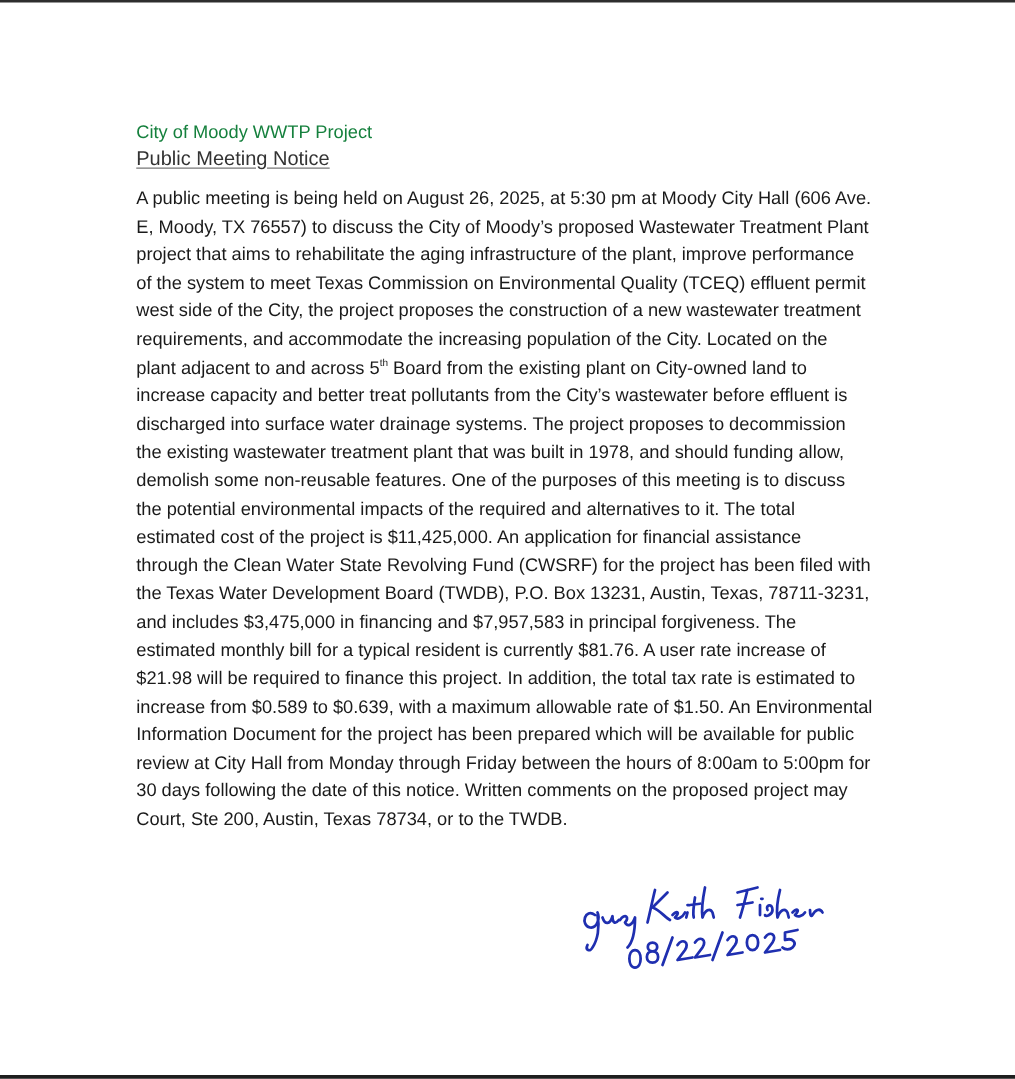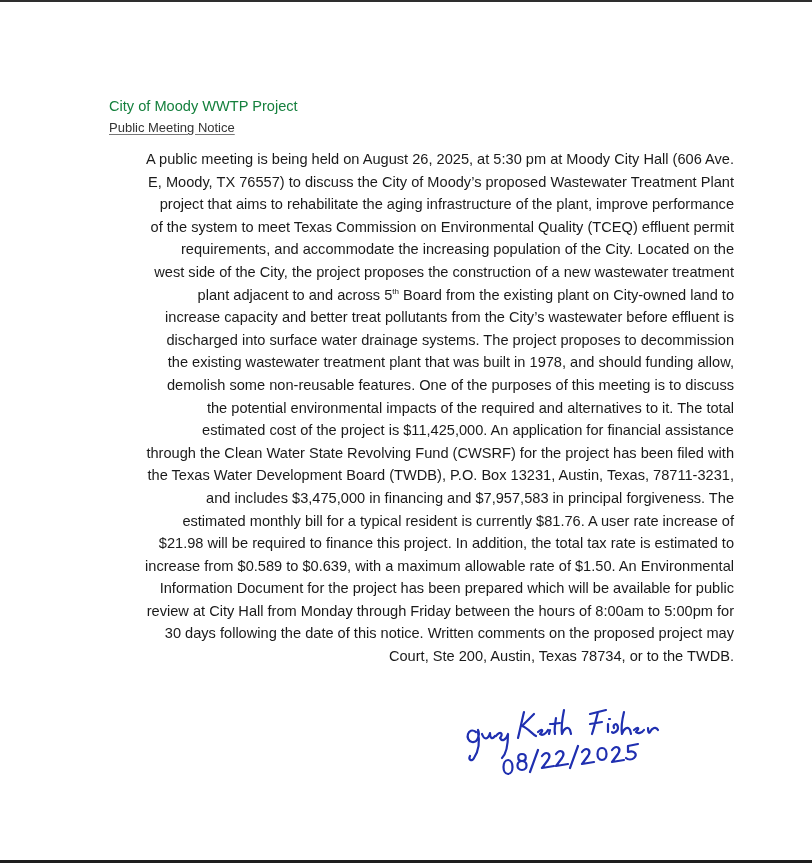--- a/index.html
+++ b/index.html
@@ -34,39 +34,38 @@
       width: 625px;
     }
     .title {
       font-size: 14.6px;
       line-height: 22px;
       margin: 0;
       color: #15803d;
       white-space: nowrap;
     }
     .subtitle {
-      font-size: 13px;
+      font-size: 16px;
       line-height: 22px;
       margin: 0;
       color: #333;
       text-decoration: underline;
       text-decoration-color: #777;
       text-underline-offset: 2px;
       white-space: nowrap;
     }
     .body-text {
       margin: 9px 0 0 0;
       font-size: 14.6px;
       line-height: 22.6px;
       color: #1a1a1a;
     }
     .body-text .line {
       display: block;
       white-space: nowrap;
-      text-align: right;
     }
     sup {
       font-size: 8px;
       line-height: 0;
       vertical-align: 6px;
     }
     .signature {
       position: absolute;
       left: 462px;
       top: 700px;
@@ -83,22 +82,22 @@
 <div class="top-border"></div>
 
 <div class="page">
   <p class="title">City of Moody WWTP Project</p>
   <p class="subtitle">Public Meeting Notice</p>
   <div class="body-text">
     <span class="line">A public meeting is being held on August 26, 2025, at 5:30 pm at Moody City Hall (606 Ave.</span>
     <span class="line">E, Moody, TX 76557) to discuss the City of Moody’s proposed Wastewater Treatment Plant</span>
     <span class="line">project that aims to rehabilitate the aging infrastructure of the plant, improve performance</span>
     <span class="line">of the system to meet Texas Commission on Environmental Quality (TCEQ) effluent permit</span>
+    <span class="line">west side of the City, the project proposes the construction of a new wastewater treatment</span>
     <span class="line">requirements, and accommodate the increasing population of the City. Located on the</span>
-    <span class="line">west side of the City, the project proposes the construction of a new wastewater treatment</span>
     <span class="line"><span>plant adjacent to and across 5</span><sup>th</sup><span> Board from the existing plant on City-owned land to</span></span>
     <span class="line">increase capacity and better treat pollutants from the City’s wastewater before effluent is</span>
     <span class="line">discharged into surface water drainage systems. The project proposes to decommission</span>
     <span class="line">the existing wastewater treatment plant that was built in 1978, and should funding allow,</span>
     <span class="line">demolish some non-reusable features. One of the purposes of this meeting is to discuss</span>
     <span class="line">the potential environmental impacts of the required and alternatives to it. The total</span>
     <span class="line">estimated cost of the project is $11,425,000. An application for financial assistance</span>
     <span class="line">through the Clean Water State Revolving Fund (CWSRF) for the project has been filed with</span>
     <span class="line">the Texas Water Development Board (TWDB), P.O. Box 13231, Austin, Texas, 78711-3231,</span>
     <span class="line">and includes $3,475,000 in financing and $7,957,583 in principal forgiveness. The</span>

